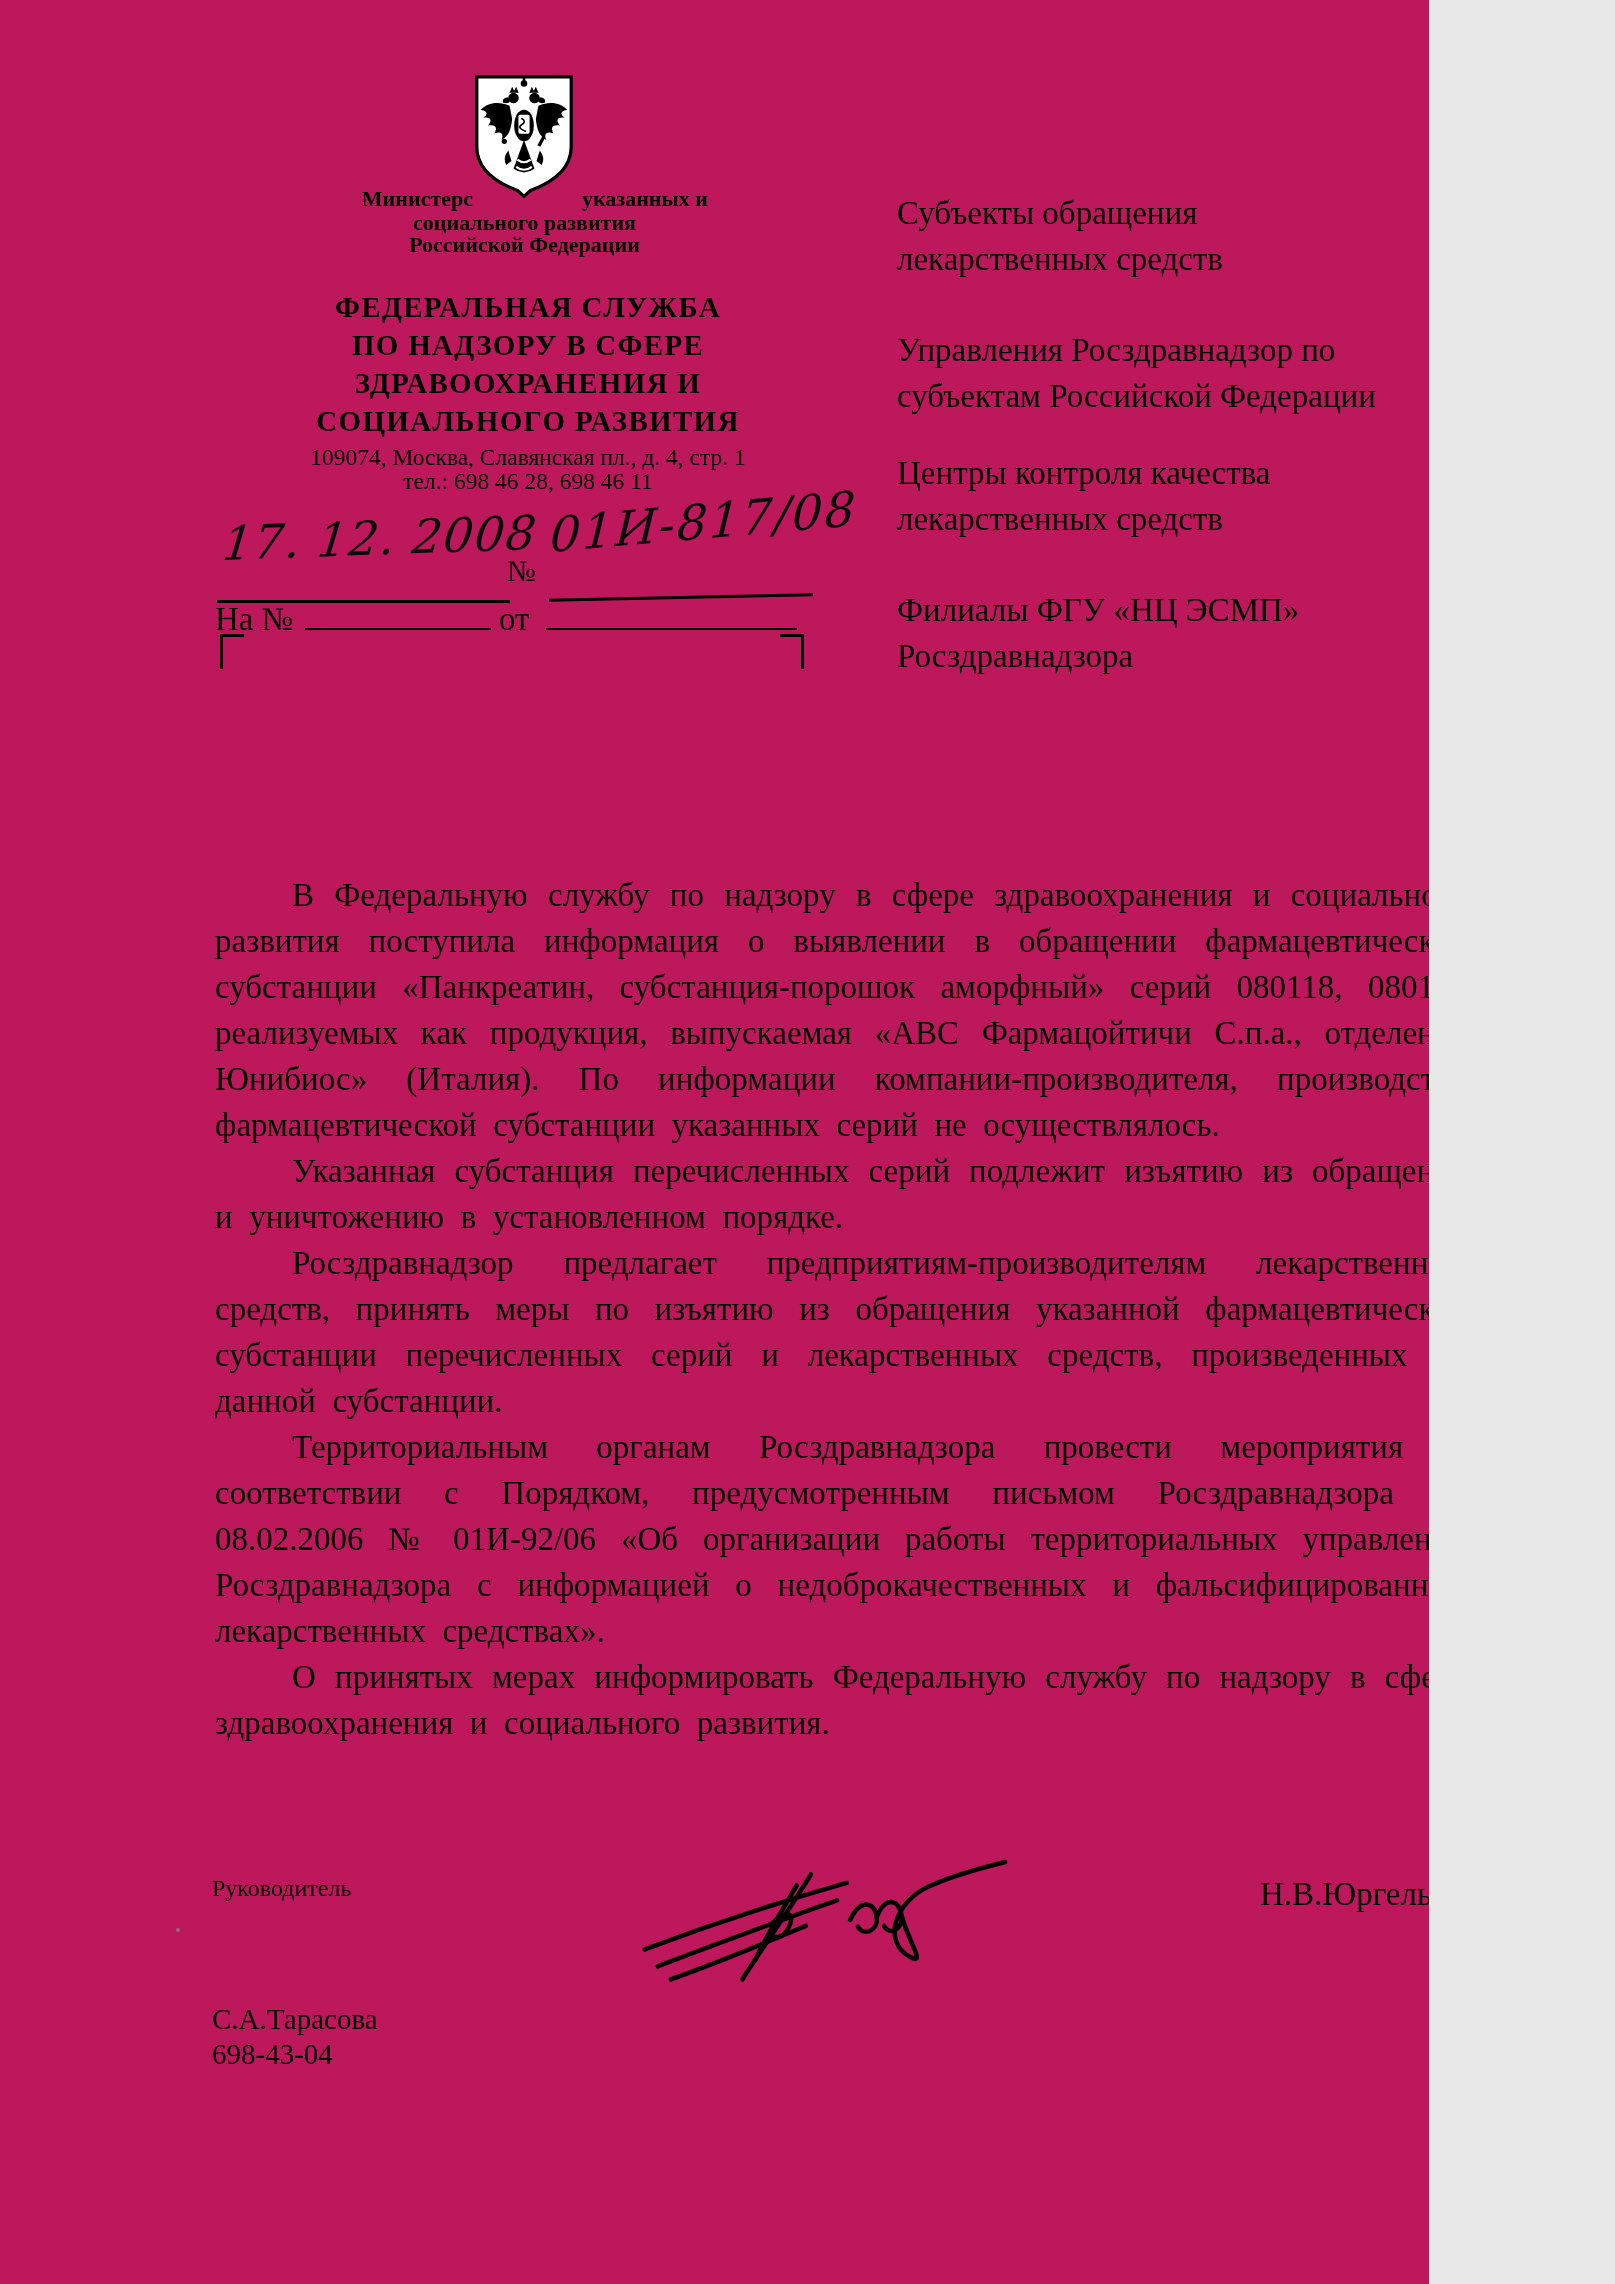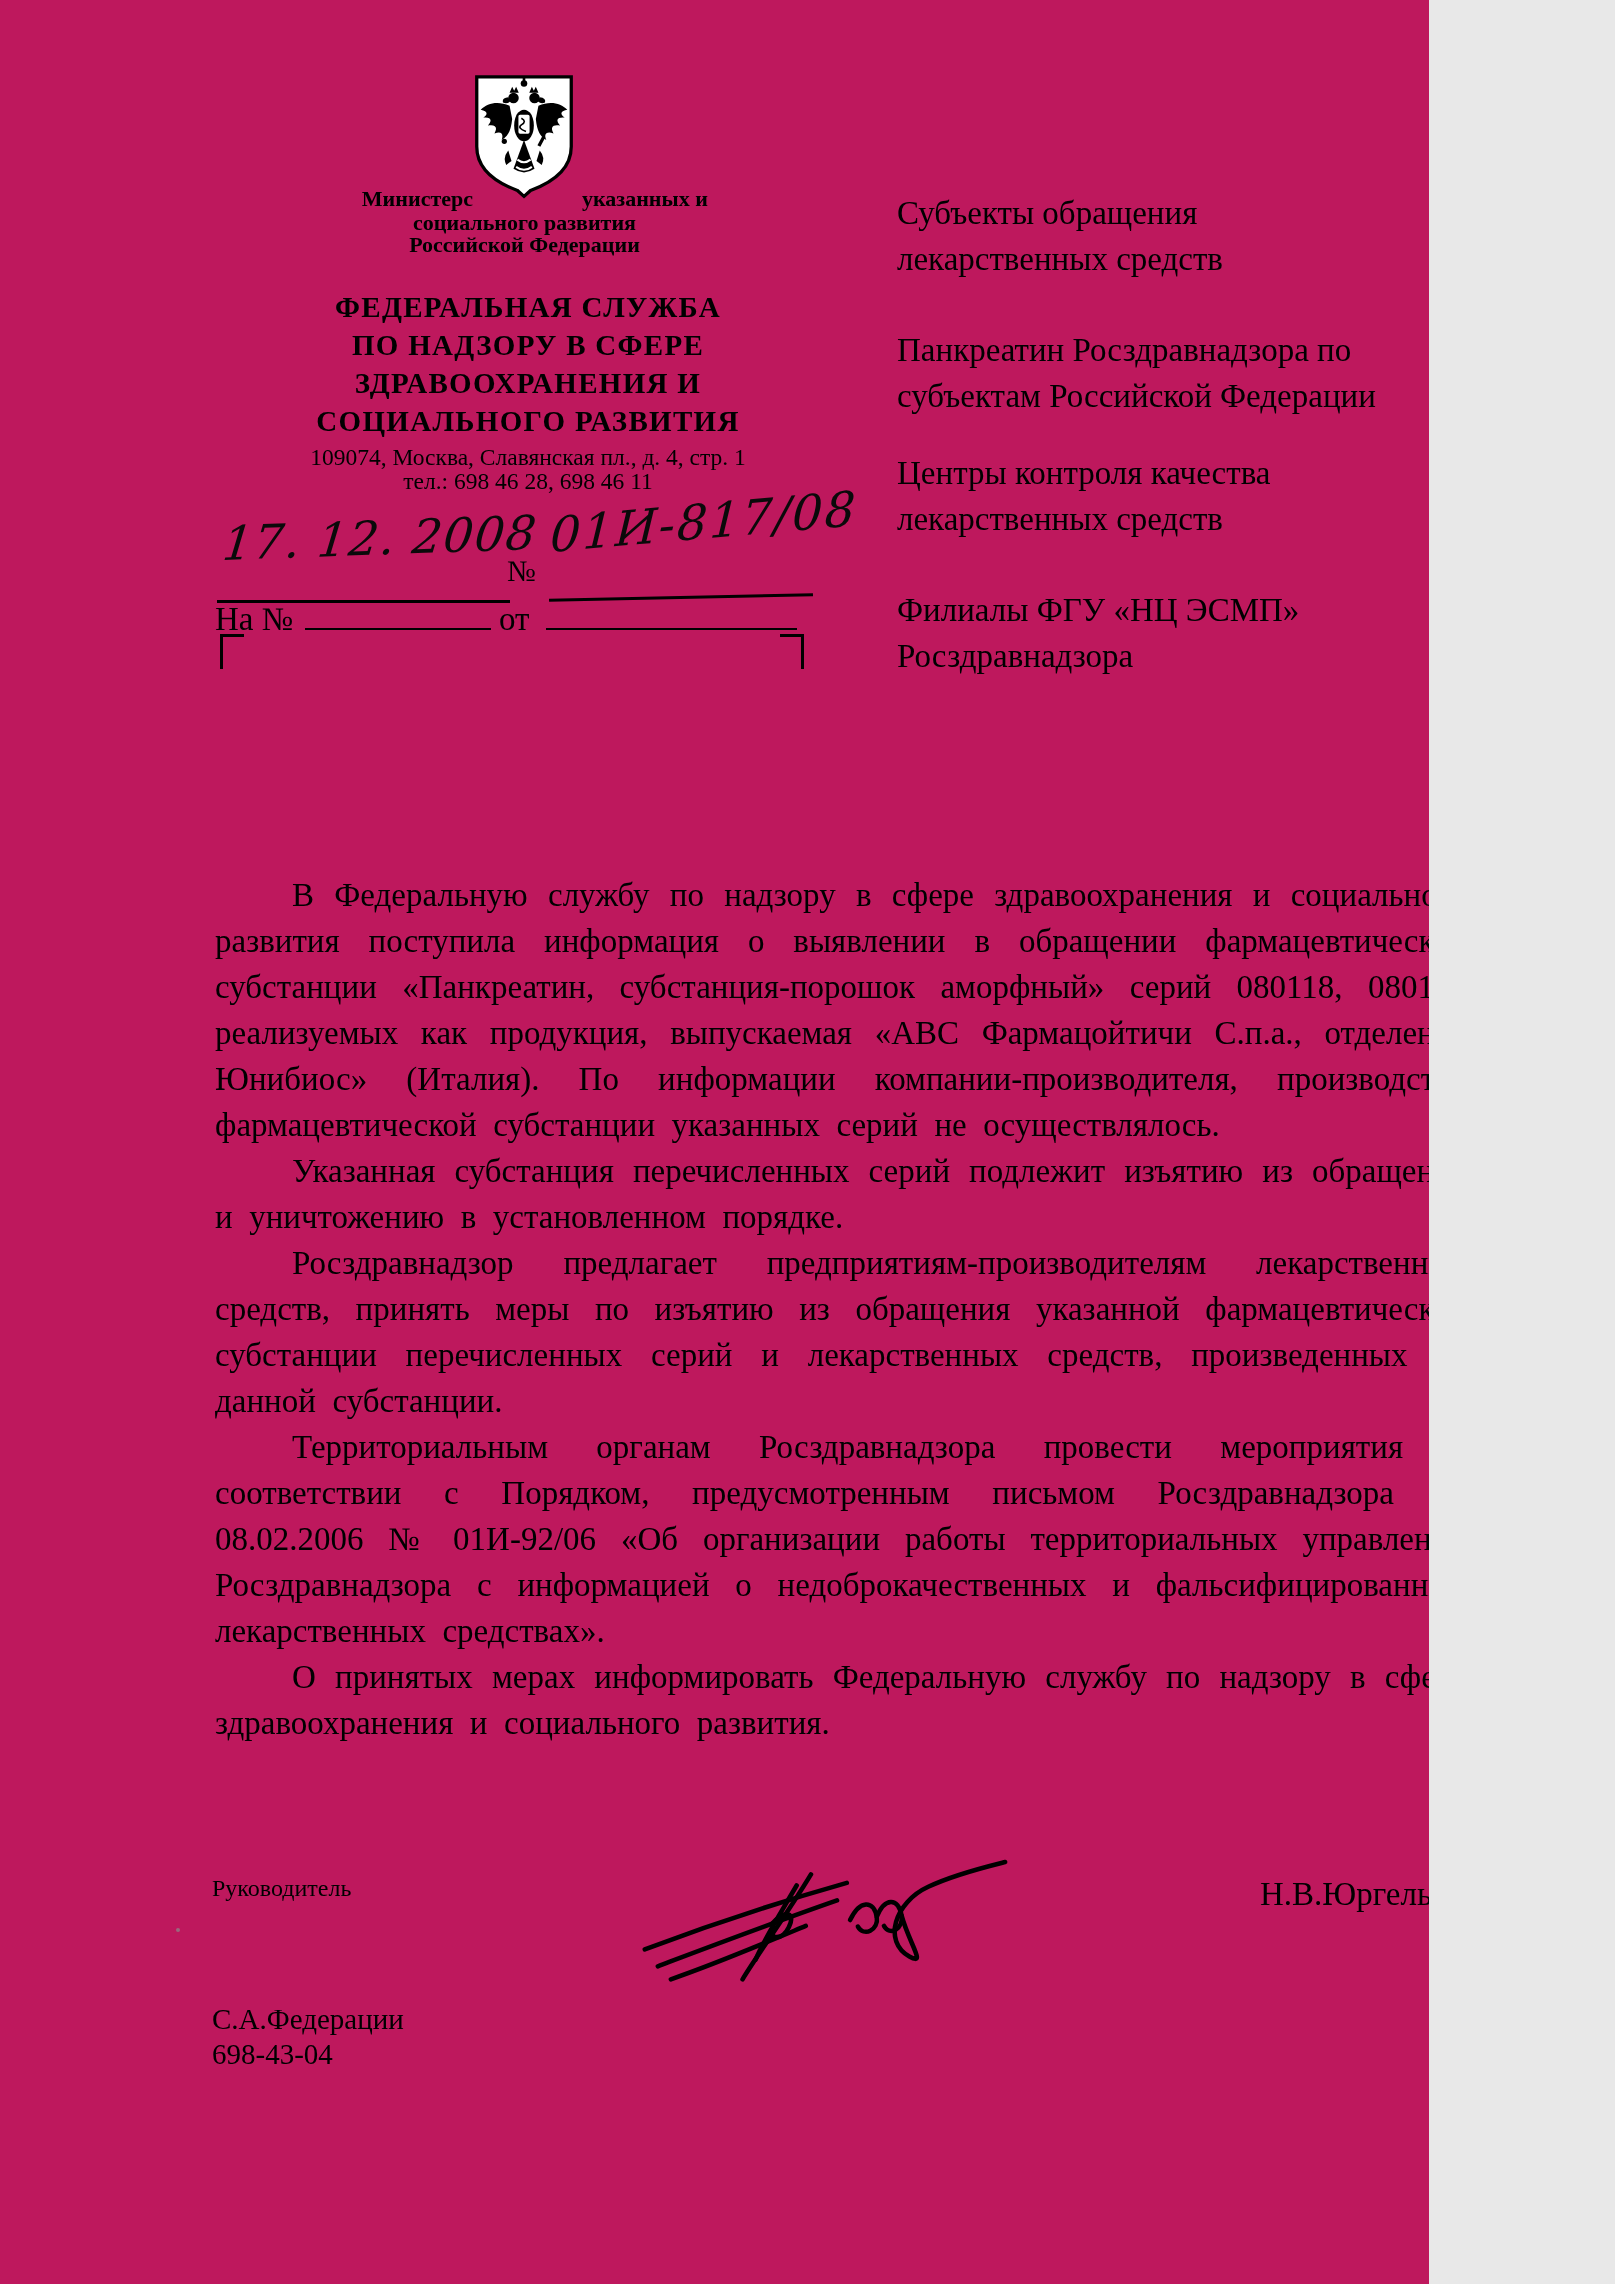--- a/index.html
+++ b/index.html
@@ -134,21 +134,21 @@
   <div class="rule bracket-v" style="left:220px; top:634px;"></div>
   <div class="rule bracket-h" style="left:780px; top:634px;"></div>
   <div class="rule bracket-v" style="left:801px; top:634px;"></div>
 
 
   <div class="abs addressee" style="top:190px;">
     <div>Субъекты обращения</div>
     <div>лекарственных средств</div>
   </div>
   <div class="abs addressee" style="top:327px;">
-    <div>Панкреатин Росздравнадзора по</div>
+    <div>Управления Росздравнадзор по</div>
     <div>субъектам Российской Федерации</div>
   </div>
   <div class="abs addressee" style="top:450px;">
     <div>Центры контроля качества</div>
     <div>лекарственных средств</div>
   </div>
   <div class="abs addressee" style="top:587px;">
     <div>Филиалы ФГУ «НЦ ЭСМП»</div>
     <div>Росздравнадзора</div>
   </div>
@@ -175,18 +175,18 @@
       <path d="M391,110 C403,80 424,80 429,108 C432,129 411,140 402,124"></path>
       <path d="M429,108 C441,152 468,186 441,171 C400,148 418,88 470,64 C510,45 560,33 588,26"></path>
     </g>
   </svg>
 
   <div class="abs sig-name">Н.В.Юргель</div>
 
   <div class="abs noise-dot"></div>
 
   <div class="abs executor">
-    <div>С.А.Федерации</div>
+    <div>С.А.Тарасова</div>
     <div>698-43-04</div>
   </div>
 
 </div>
 
 
 </body></html>

